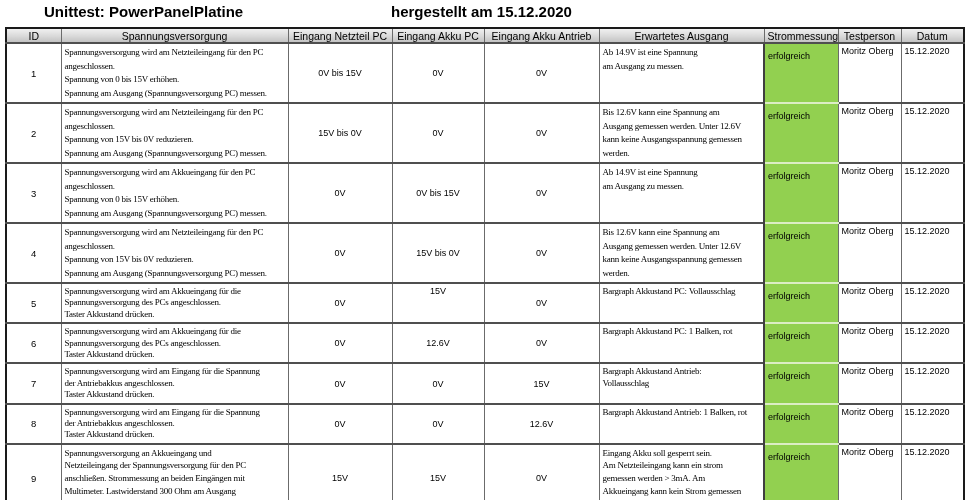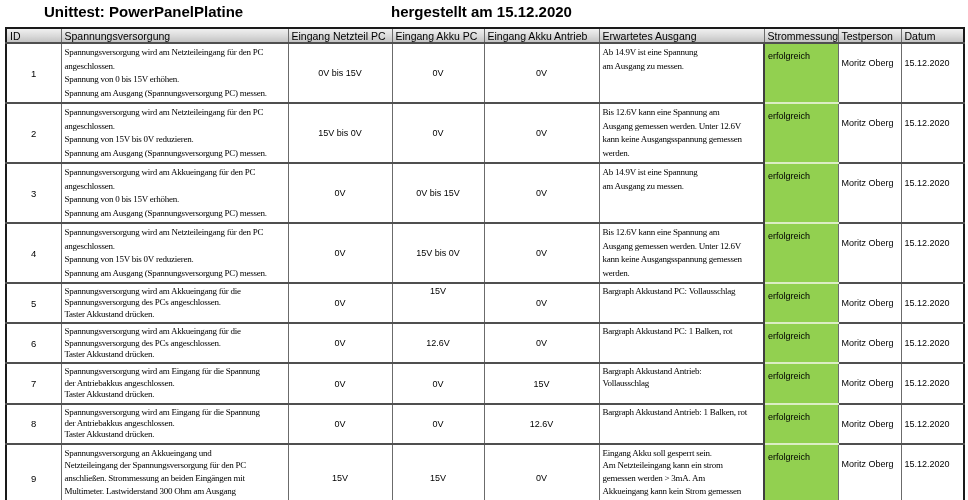--- a/index.html
+++ b/index.html
@@ -16,41 +16,41 @@
     table-layout:fixed;border-collapse:collapse;
     margin-left:5px;margin-top:1px;width:958px;
     border:2px solid #1a1a1a;
   }
   th,td{
     border-left:1px solid #6b6b6b;
     overflow:hidden;box-sizing:border-box;
   }
   th{
     background:linear-gradient(180deg,#f0f0f0 0%,#d9d9d9 55%,#c3c3c3 100%);
-    font-size:10.5px;font-weight:400;text-align:left;
+    font-size:10.5px;font-weight:400;text-align:center;
     height:15px;padding:0 3px;white-space:nowrap;
     border-bottom:2px solid #4f4f4f;
   }
   td{border-top:2px solid #4f4f4f;font-size:9px;}
   tr.rt{height:59px;} tr.rm{height:36px;} tr.rb{height:69px;}
   .c-id{text-align:center;vertical-align:middle;font-size:9.5px;}
   .c-desc,.c-res{
     vertical-align:top;padding:2px 3px;white-space:pre;
     letter-spacing:-0.25px;line-height:12px;font-family:Liberation Serif, serif;
   }
   tr.rt .c-desc,tr.rt .c-res{line-height:13.5px;}
   tr.rm .c-desc,tr.rm .c-res{line-height:11.4px;}
   tr.rb .c-desc,tr.rb .c-res{line-height:12.6px;}
   .c-val{text-align:center;vertical-align:middle;}
   .c-val.vtop{vertical-align:top;padding-top:2px;}
   .c-status{
     background:#92d050;vertical-align:top;padding:7px 3px;
     border-top:2px solid #dcedc5;border-left:2px solid #3f3f3f;
   }
-  .c-person,.c-date{vertical-align:top;padding:14px 3px;white-space:nowrap;}
+  .c-person,.c-date{vertical-align:top;padding:2px 3px;white-space:nowrap;}
 </style>
 </head>
 <body>
 
 <div class="titlebar">
   <span class="title">Unittest: PowerPanelPlatine</span>
   <span class="subtitle">hergestellt am 15.12.2020</span>
 </div>
 
 <table class="testtable">

